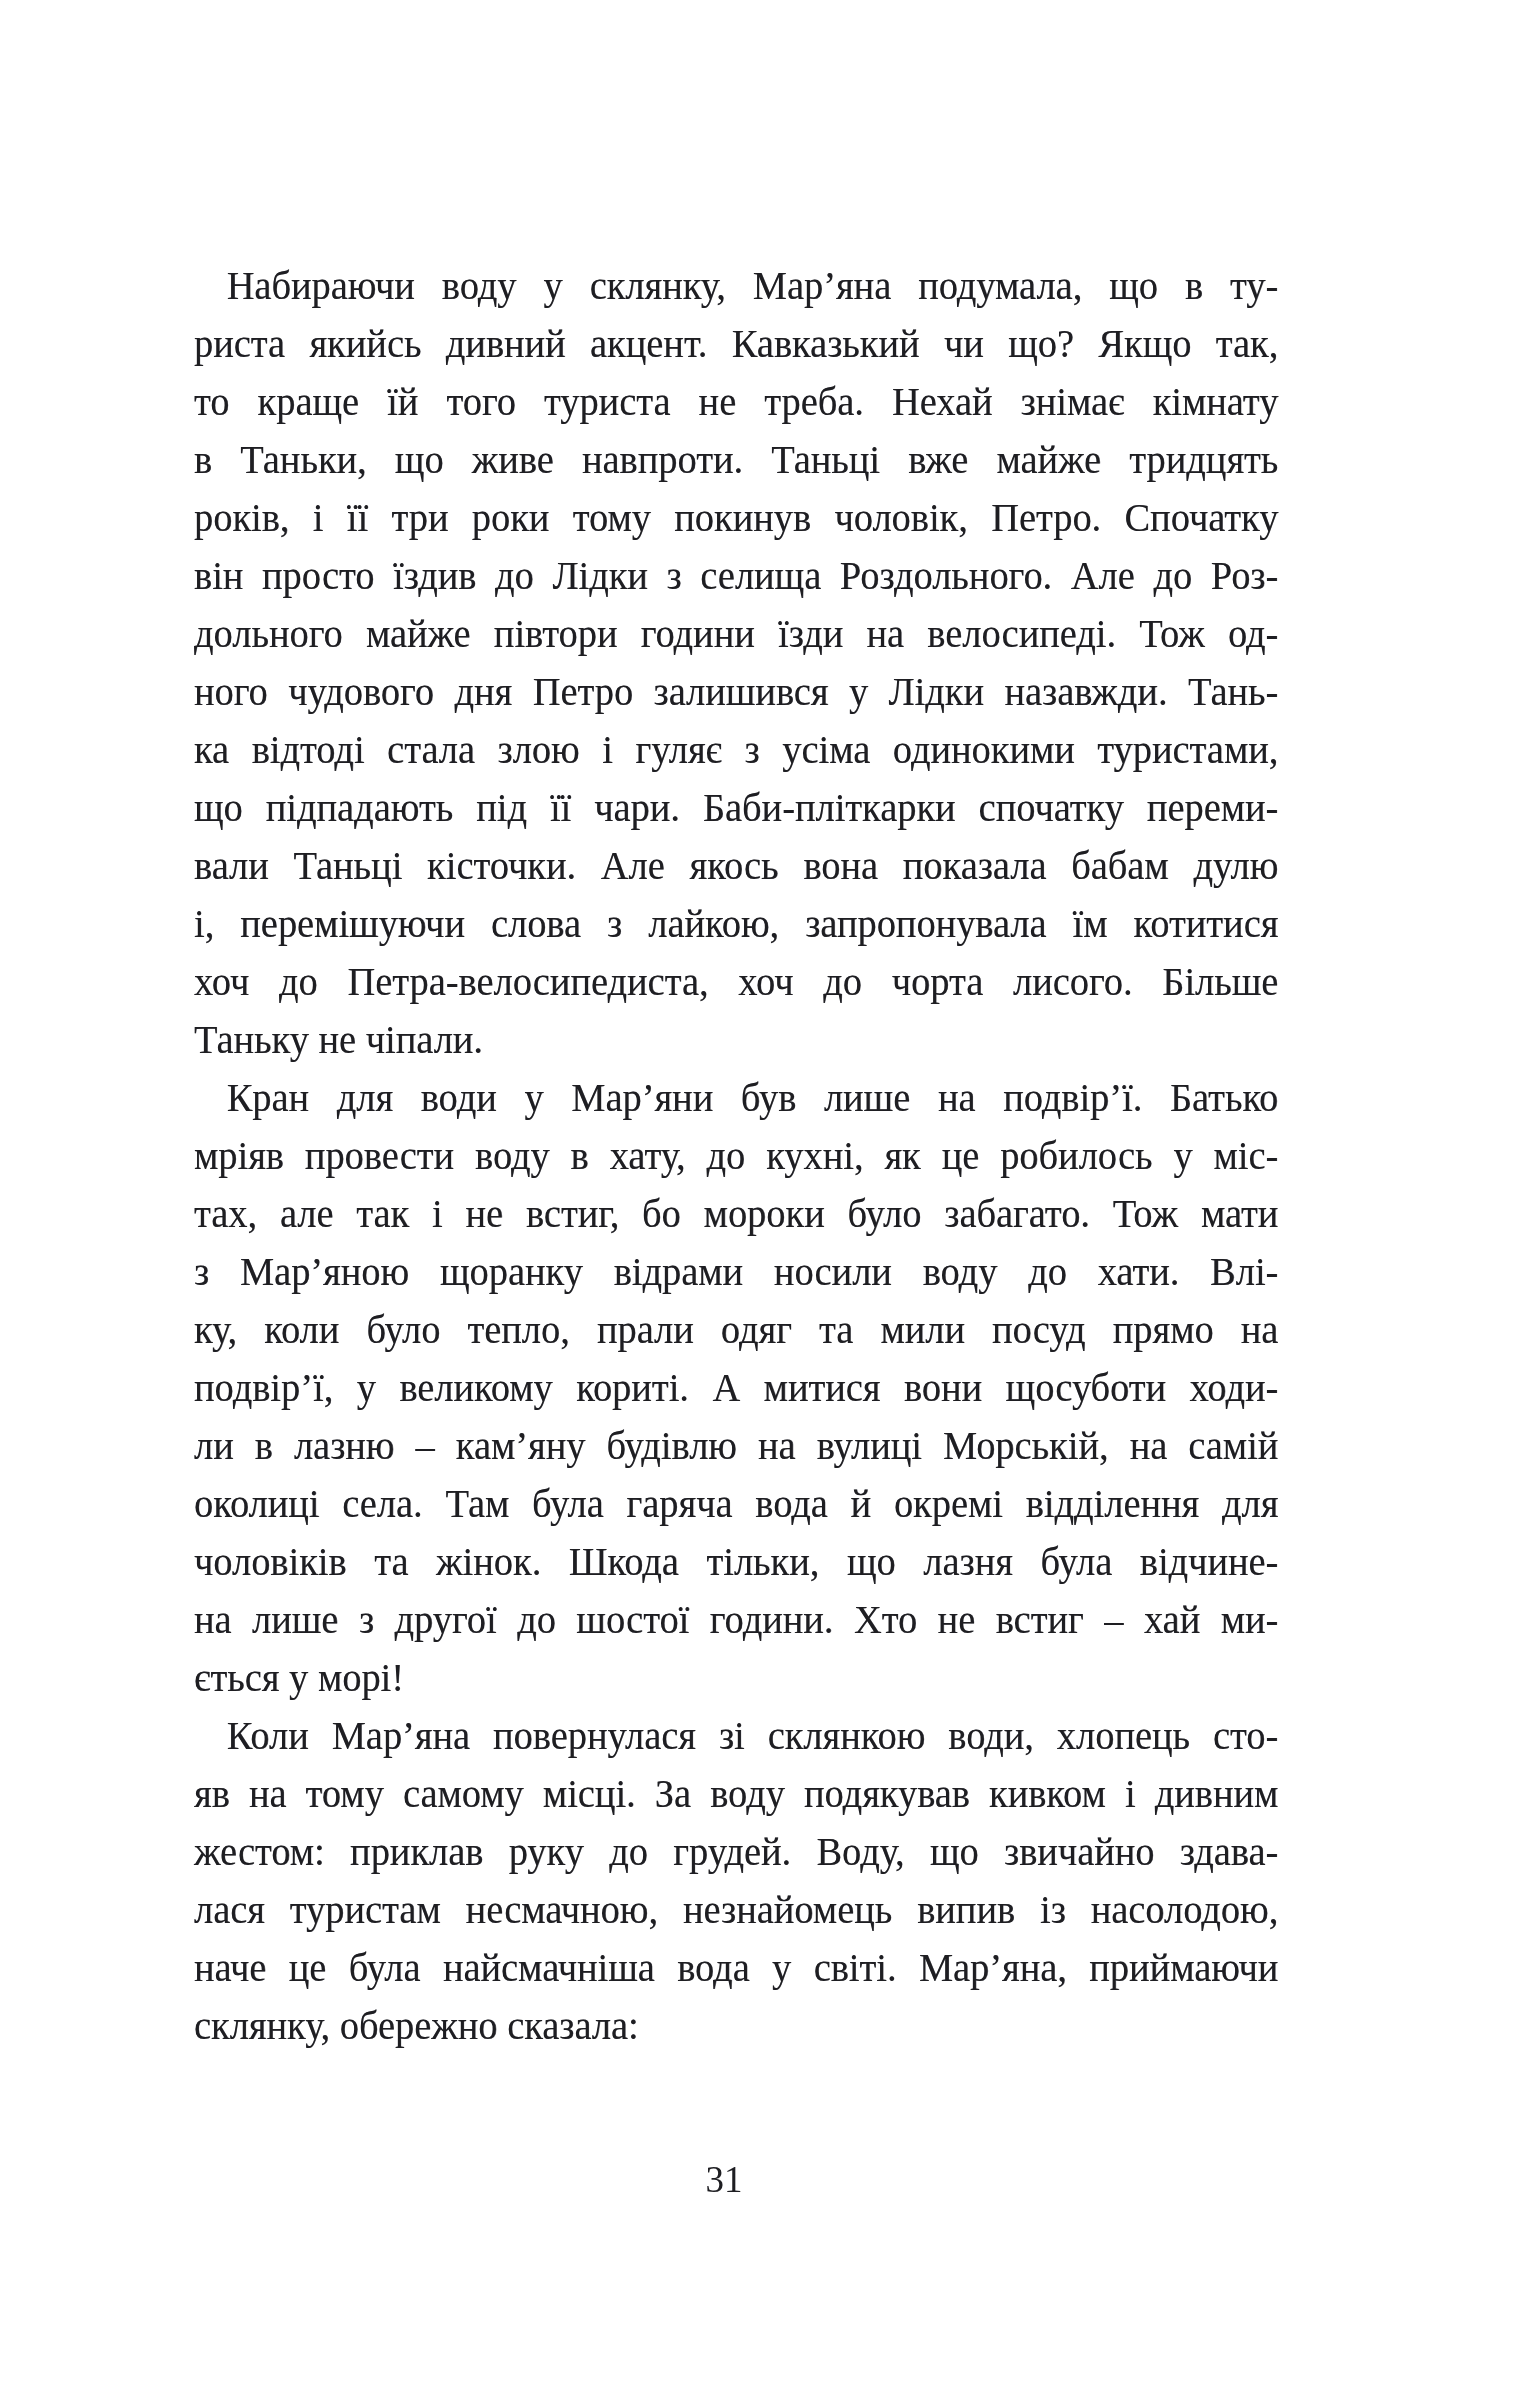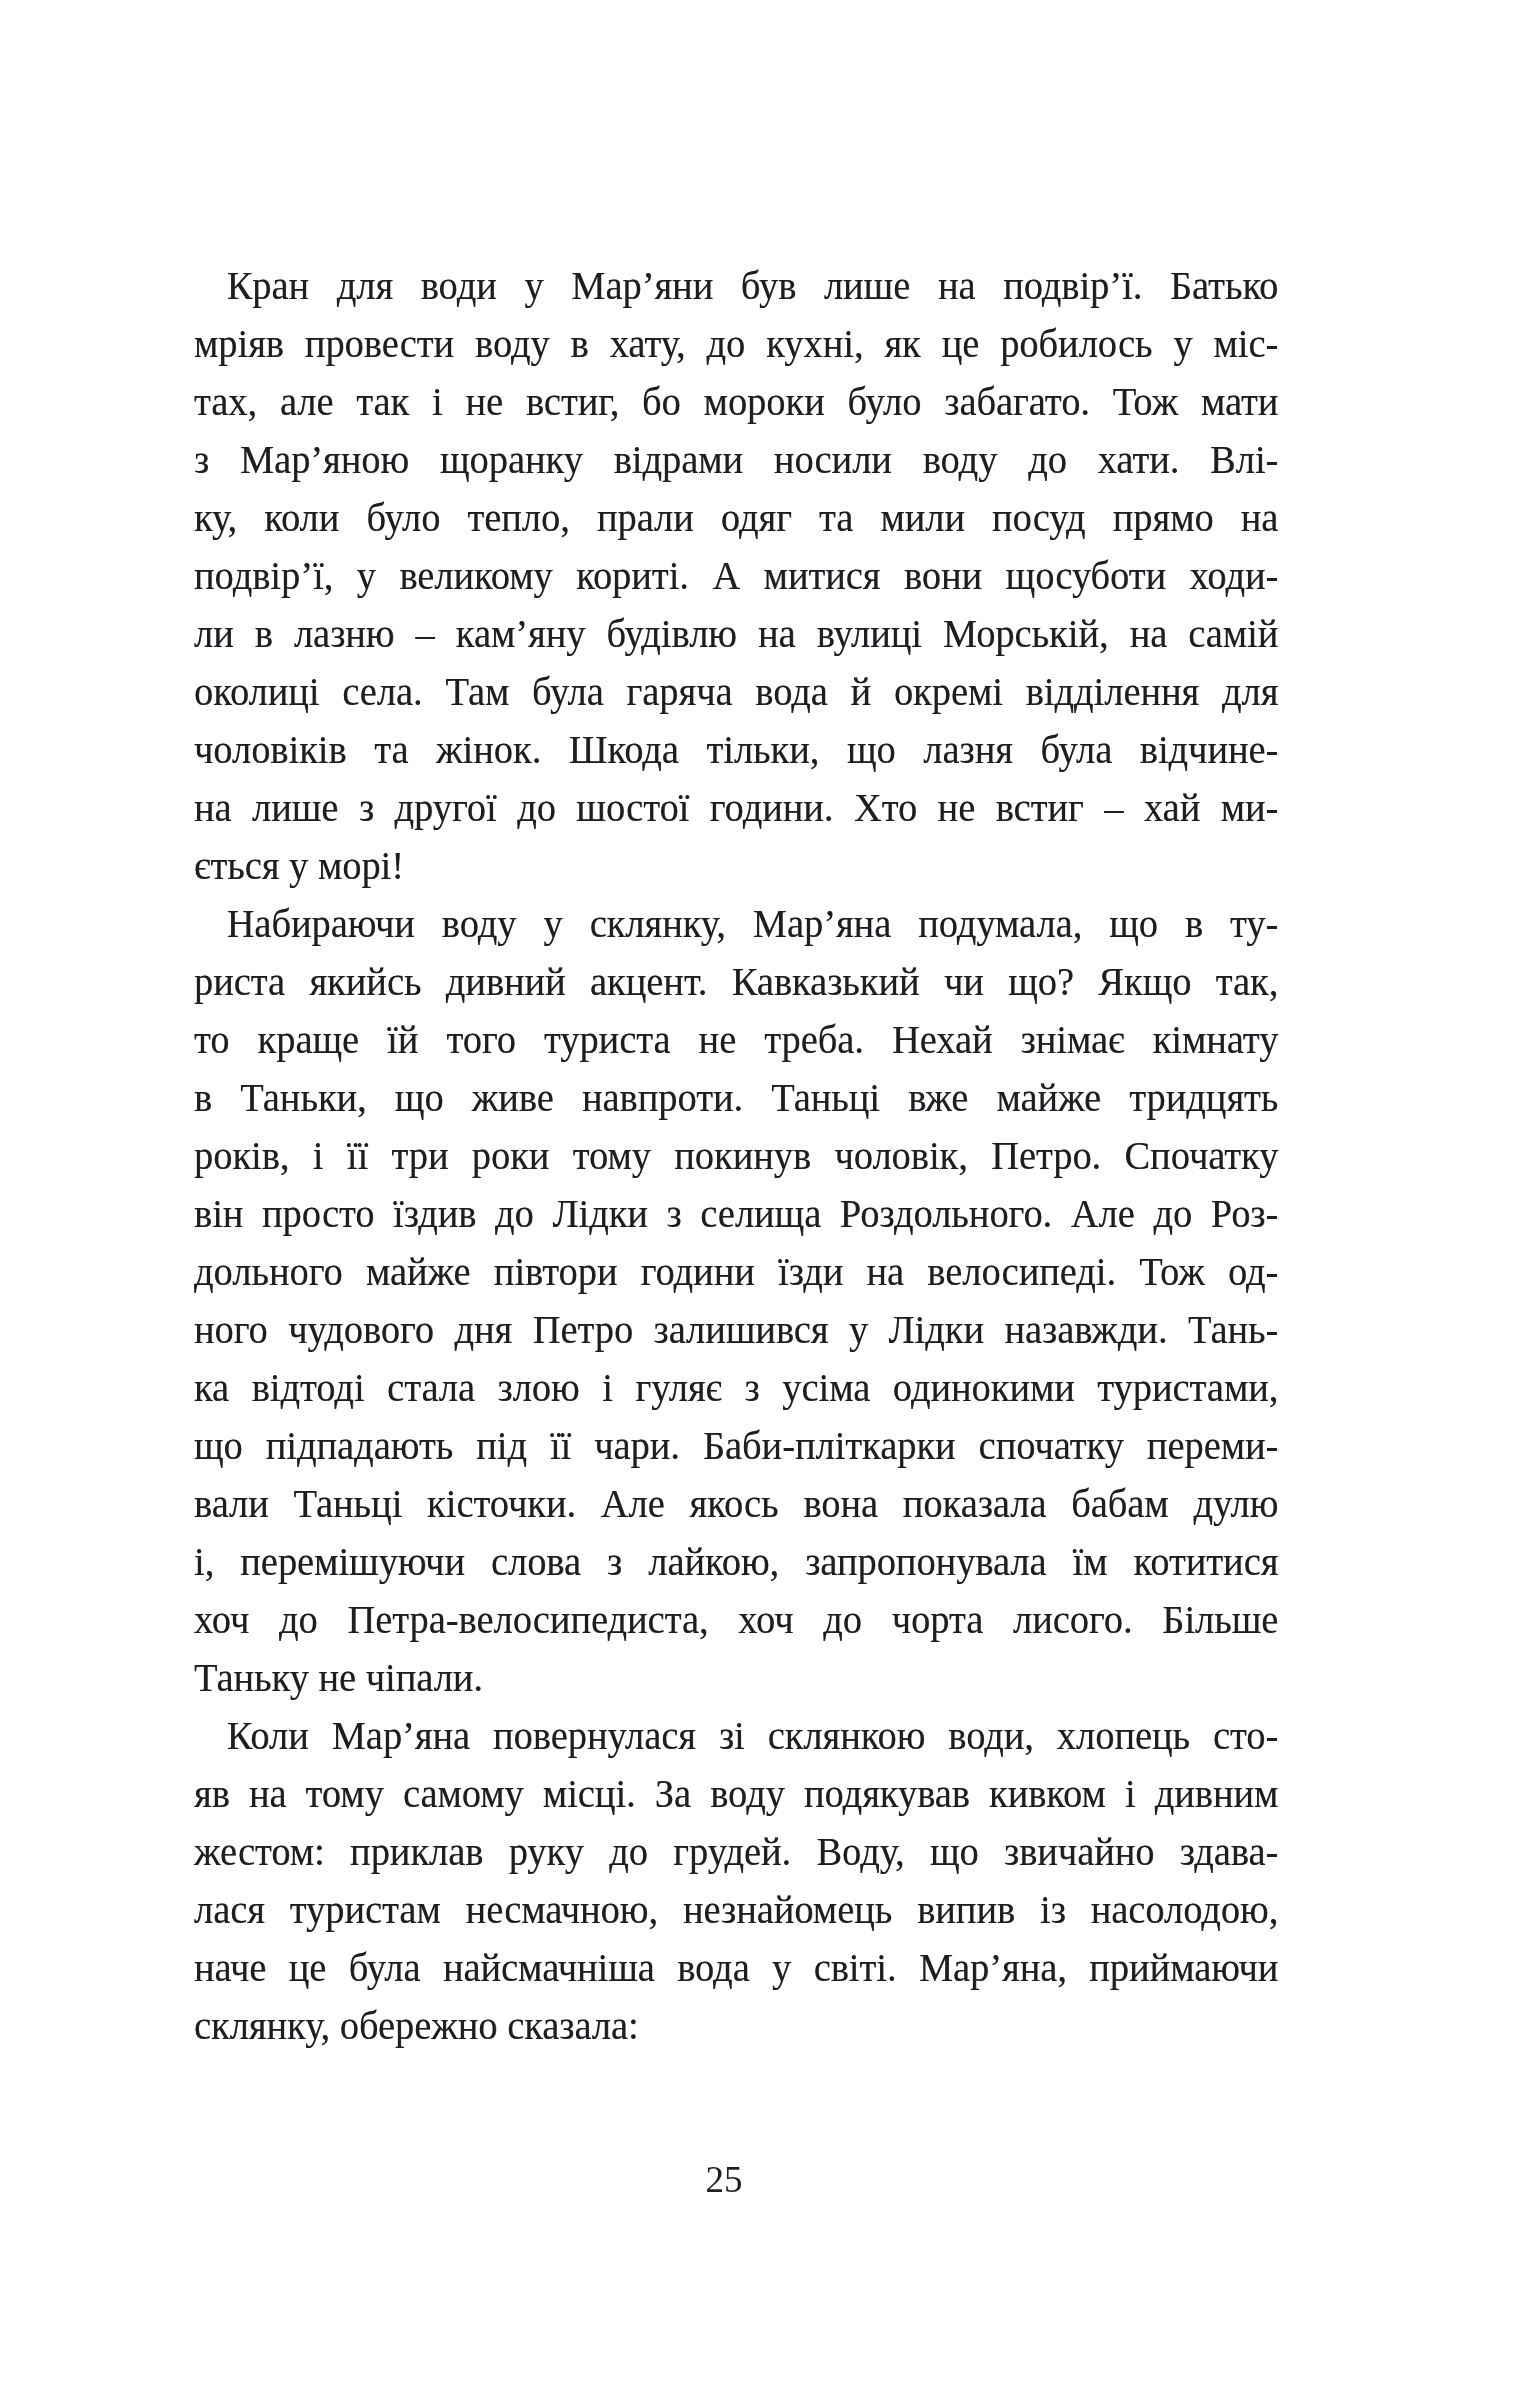--- a/index.html
+++ b/index.html
@@ -67,57 +67,57 @@
       color: #1e1e22;
     }
   </style>
 </head>
 <body>
 
 <div class="page">
   <div class="text-block">
 
     <div>
-      <span class="line indent">Кран для води у Мар’яни був лише на подвір’ї. Батько</span>
-      <span class="line">мріяв провести воду в хату, до кухні, як це робилось у міс-</span>
-      <span class="line">тах, але так і не встиг, бо мороки було забагато. Тож мати</span>
-      <span class="line">з Мар’яною щоранку відрами носили воду до хати. Влі-</span>
-      <span class="line">ку, коли було тепло, прали одяг та мили посуд прямо на</span>
-      <span class="line">подвір’ї, у великому кориті. А митися вони щосуботи ходи-</span>
-      <span class="line">ли в лазню – кам’яну будівлю на вулиці Морській, на самій</span>
-      <span class="line">околиці села. Там була гаряча вода й окремі відділення для</span>
-      <span class="line">чоловіків та жінок. Шкода тільки, що лазня була відчине-</span>
-      <span class="line">на лише з другої до шостої години. Хто не встиг – хай ми-</span>
-      <span class="line last">ється у морі!</span>
-    </div>
-
-    <div>
       <span class="line indent">Набираючи воду у склянку, Мар’яна подумала, що в ту-</span>
       <span class="line">риста якийсь дивний акцент. Кавказький чи що? Якщо так,</span>
       <span class="line">то краще їй того туриста не треба. Нехай знімає кімнату</span>
       <span class="line">в Таньки, що живе навпроти. Таньці вже майже тридцять</span>
       <span class="line">років, і її три роки тому покинув чоловік, Петро. Спочатку</span>
       <span class="line">він просто їздив до Лідки з селища Роздольного. Але до Роз-</span>
       <span class="line">дольного майже півтори години їзди на велосипеді. Тож од-</span>
       <span class="line">ного чудового дня Петро залишився у Лідки назавжди. Тань-</span>
       <span class="line">ка відтоді стала злою і гуляє з усіма одинокими туристами,</span>
       <span class="line">що підпадають під її чари. Баби-пліткарки спочатку переми-</span>
       <span class="line">вали Таньці кісточки. Але якось вона показала бабам дулю</span>
       <span class="line">і, перемішуючи слова з лайкою, запропонувала їм котитися</span>
       <span class="line">хоч до Петра-велосипедиста, хоч до чорта лисого. Більше</span>
       <span class="line last">Таньку не чіпали.</span>
     </div>
 
     <div>
+      <span class="line indent">Кран для води у Мар’яни був лише на подвір’ї. Батько</span>
+      <span class="line">мріяв провести воду в хату, до кухні, як це робилось у міс-</span>
+      <span class="line">тах, але так і не встиг, бо мороки було забагато. Тож мати</span>
+      <span class="line">з Мар’яною щоранку відрами носили воду до хати. Влі-</span>
+      <span class="line">ку, коли було тепло, прали одяг та мили посуд прямо на</span>
+      <span class="line">подвір’ї, у великому кориті. А митися вони щосуботи ходи-</span>
+      <span class="line">ли в лазню – кам’яну будівлю на вулиці Морській, на самій</span>
+      <span class="line">околиці села. Там була гаряча вода й окремі відділення для</span>
+      <span class="line">чоловіків та жінок. Шкода тільки, що лазня була відчине-</span>
+      <span class="line">на лише з другої до шостої години. Хто не встиг – хай ми-</span>
+      <span class="line last">ється у морі!</span>
+    </div>
+
+    <div>
       <span class="line indent">Коли Мар’яна повернулася зі склянкою води, хлопець сто-</span>
       <span class="line">яв на тому самому місці. За воду подякував кивком і дивним</span>
       <span class="line">жестом: приклав руку до грудей. Воду, що звичайно здава-</span>
       <span class="line">лася туристам несмачною, незнайомець випив із насолодою,</span>
       <span class="line">наче це була найсмачніша вода у світі. Мар’яна, приймаючи</span>
       <span class="line last">склянку, обережно сказала:</span>
     </div>
 
 
   </div>
 
-  <div class="page-number">25</div>
+  <div class="page-number">31</div>
 </div>
 
 
 </body></html>

